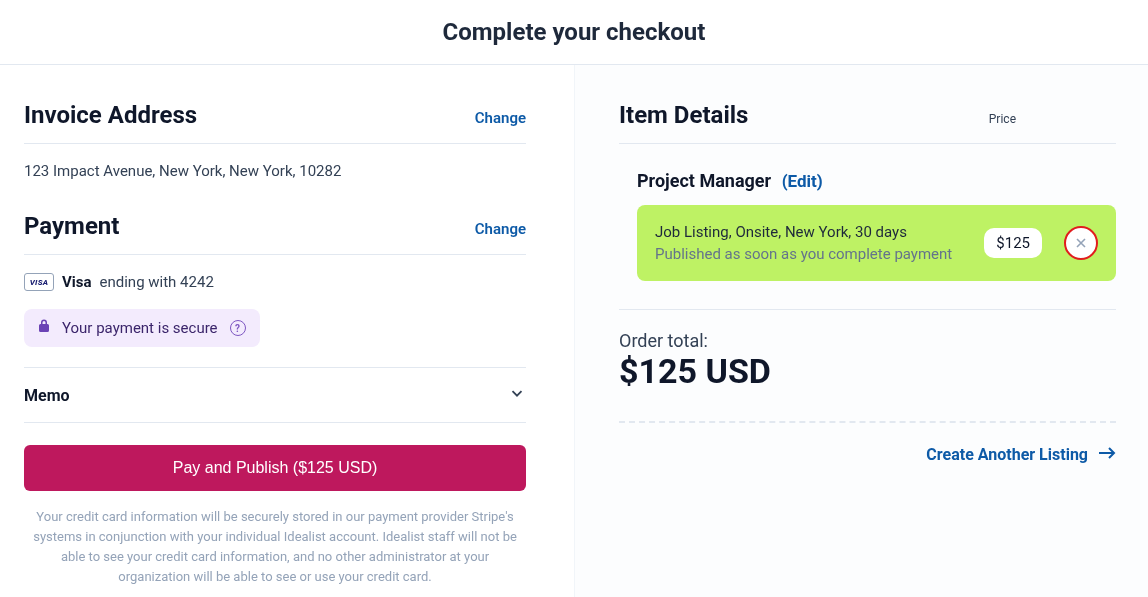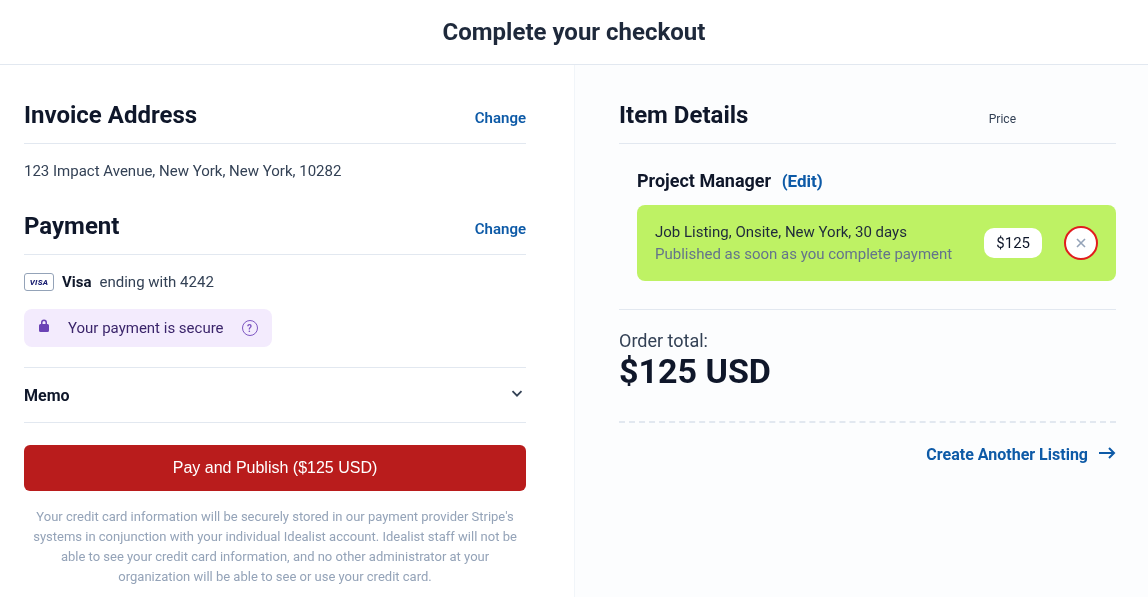--- a/index.html
+++ b/index.html
@@ -79,21 +79,21 @@
     font-size: 8px;
     font-weight: 800;
     letter-spacing: 0.3px;
     color: #1a1f71;
     font-style: italic;
   }
   .card-brand { font-weight: 700; color: #0f172a; }
   .secure-pill {
     display: inline-flex;
     align-items: center;
-    gap: 18px;
+    gap: 12px;
     background: #f3ebfd;
     border-radius: 8px;
     padding: 10px 14px;
     font-size: 15px;
     color: #3b256b;
   }
   .secure-pill .lock-ic { color: #6b43b5; }
   .secure-pill .info-ic {
     display: inline-flex;
     width: 16px; height: 16px;
@@ -119,21 +119,21 @@
     font-weight: 700;
     font-size: 16px;
     color: #0f172a;
   }
   .chevron {
     width: 18px; height: 18px;
     color: #334155;
   }
   .pay-btn {
     width: 100%;
-    background: #b91c1c;
+    background: #be185d;
     color: #fff;
     border: none;
     border-radius: 6px;
     font-size: 16px;
     font-weight: 500;
     padding: 14px;
     margin-top: 22px;
     cursor: pointer;
   }
   .disclaimer {

